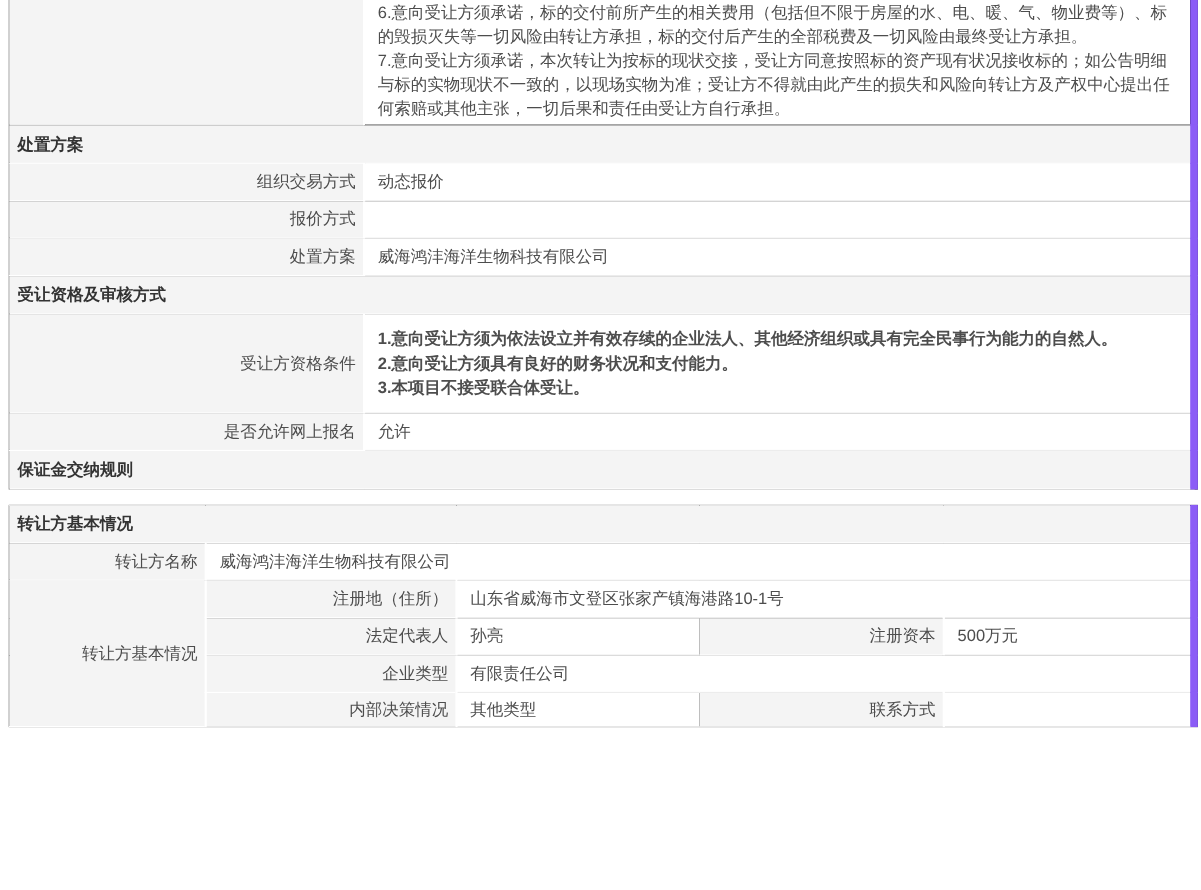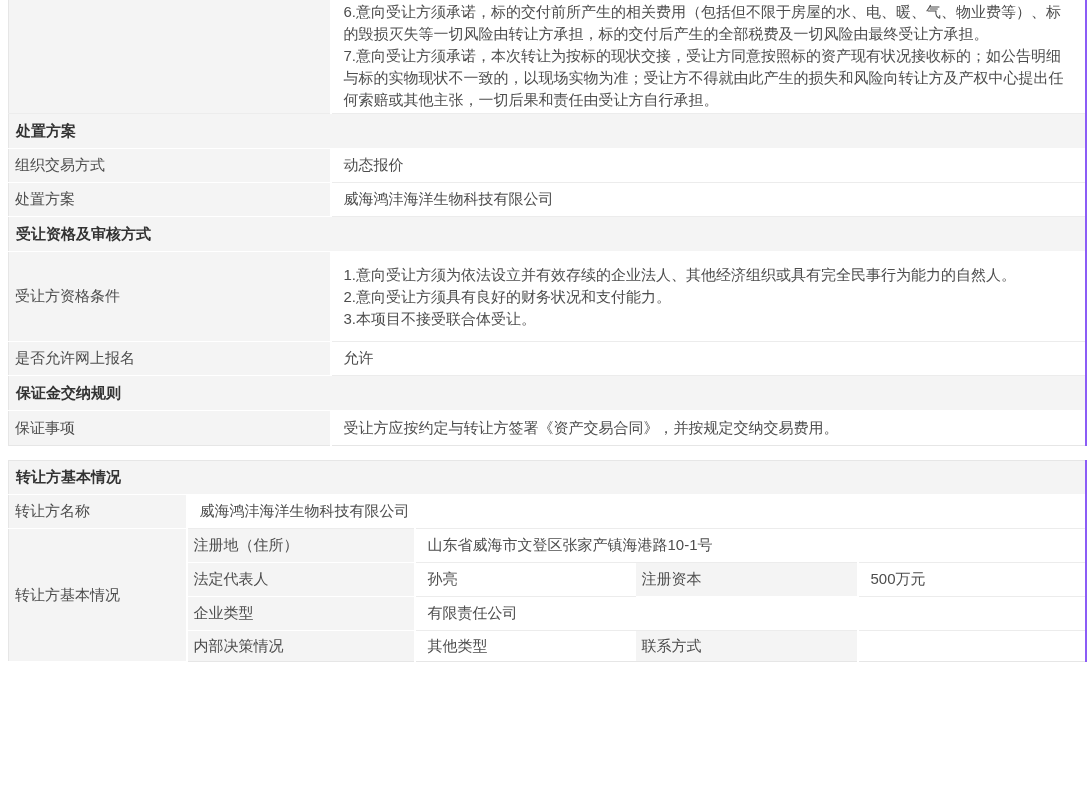--- a/index.html
+++ b/index.html
@@ -4,28 +4,28 @@
 <style>
   html,body{margin:0;padding:0;}
   body{
     width:1092px;height:809px;overflow:hidden;background:#ffffff;
     font-family:"Liberation Sans",sans-serif;
     font-size:15px;color:#4d4d4d;
   }
   .page{padding-left:8px;}
   table{
     border-collapse:collapse;table-layout:fixed;width:1077px;background:#000000;
-    border-left:1px solid #e6e6e6;border-right:2px solid #8b5cf6;
+    border-left:1px solid #e6e6e6;border-right:7px solid #8b5cf6;
   }
   .t1{border-bottom:1px solid #e6e6e6;}
   .t2{margin-top:14px;border-top:1px solid #e6e6e6;border-bottom:1px solid #e6e6e6;}
   td{vertical-align:middle;word-break:break-all;}
   
   .lbl{
-    background:#f4f4f4;text-align:left;
+    background:#f4f4f4;text-align:right;
     border-right:2px solid #ffffff;border-bottom:1px solid #ffffff;
     padding:0 6px;
     font-family:Liberation Mono, monospace;
   }
   
   .val{
     background:#ffffff;text-align:left;padding:0 12px;
     border-bottom:1px solid #ececec;
   }
   
@@ -33,21 +33,21 @@
     background:#f4f4f4;font-weight:bold;color:#333333;
     padding:0 0 0 7px;border-bottom:1px solid #ffffff;
   }
   .h33{height:33px;}
   .h34{height:34px;}
   .h30{height:30px;}
   .preamble{
     height:112px;vertical-align:top;padding:1px 12px 0 12px;
     line-height:22px;overflow:hidden;border-bottom:1px solid #ececec;
   }
-  .multiline{height:77px;line-height:22px;padding:6px 12px;}
+  .multiline{height:77px;line-height:22px;padding:6px 12px;font-weight:bold;}
   .multiline div{line-height:22px;}
   tr.last td{border-bottom:1px solid #e6e6e6;}
   .topcell{border-bottom:1px solid #ececec;}
 </style>
 </head>
 <body>
 
 <div class="page">
 
   <table class="t1">
@@ -66,20 +66,24 @@
     </tr>
 
     <tr>
       <td class="sec h34" colspan="2">处置方案</td>
     </tr>
     <tr>
       <td class="lbl h33">组织交易方式</td>
       <td class="val h33">动态报价</td>
     </tr>
     <tr>
+      <td class="lbl h33">报价方式</td>
+      <td class="val h33"></td>
+    </tr>
+    <tr>
       <td class="lbl h33">处置方案</td>
       <td class="val h33">威海鸿沣海洋生物科技有限公司</td>
     </tr>
 
     <tr>
       <td class="sec h34" colspan="2">受让资格及审核方式</td>
     </tr>
     <tr>
       <td class="lbl" style="height:77px;">受让方资格条件</td>
       <td class="val multiline">
@@ -88,24 +92,20 @@
         <div>3.本项目不接受联合体受让。</div>
       </td>
     </tr>
     <tr>
       <td class="lbl h33">是否允许网上报名</td>
       <td class="val h33">允许</td>
     </tr>
 
     <tr>
       <td class="sec h34" colspan="2">保证金交纳规则</td>
-    </tr>
-    <tr class="last">
-      <td class="lbl h34">保证事项</td>
-      <td class="val h34">受让方应按约定与转让方签署《资产交易合同》，并按规定交纳交易费用。</td>
     </tr>
   </tbody>
     </table>
 
   <table class="t2">
     <colgroup>
       <col style="width:178px">
         <col style="width:228px">
         <col style="width:221px">
       <col style="width:222px">

